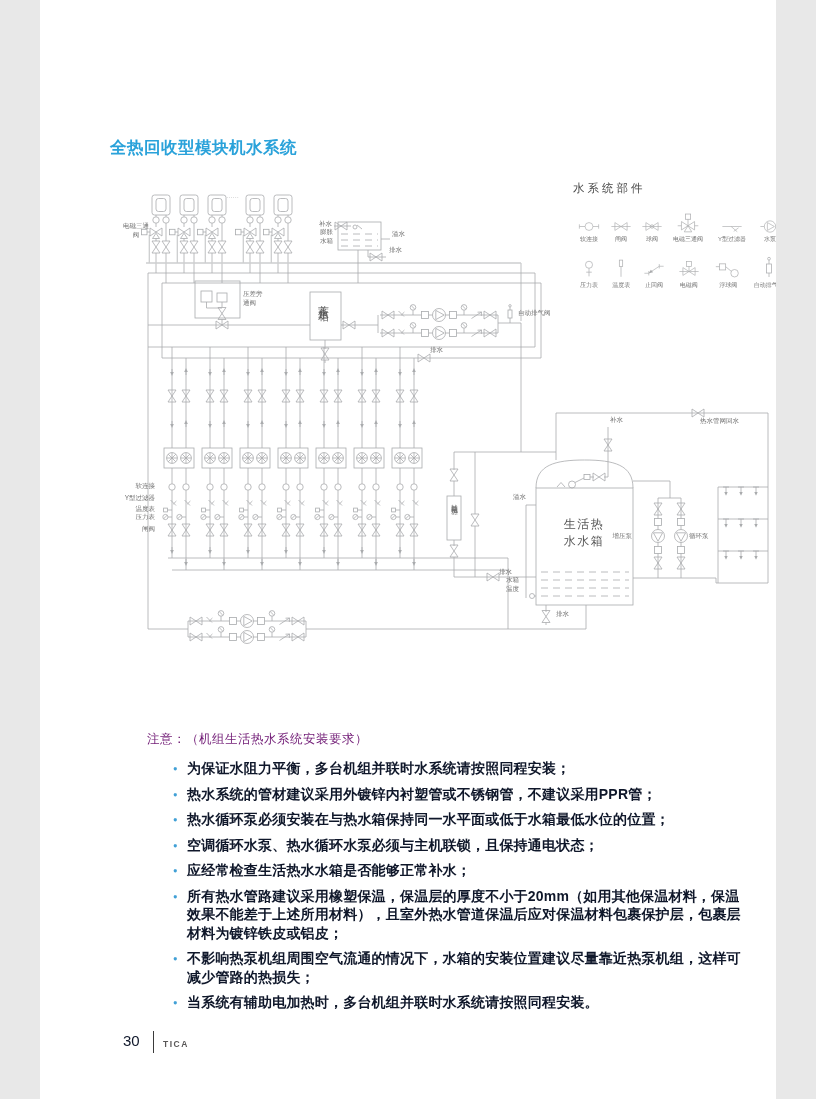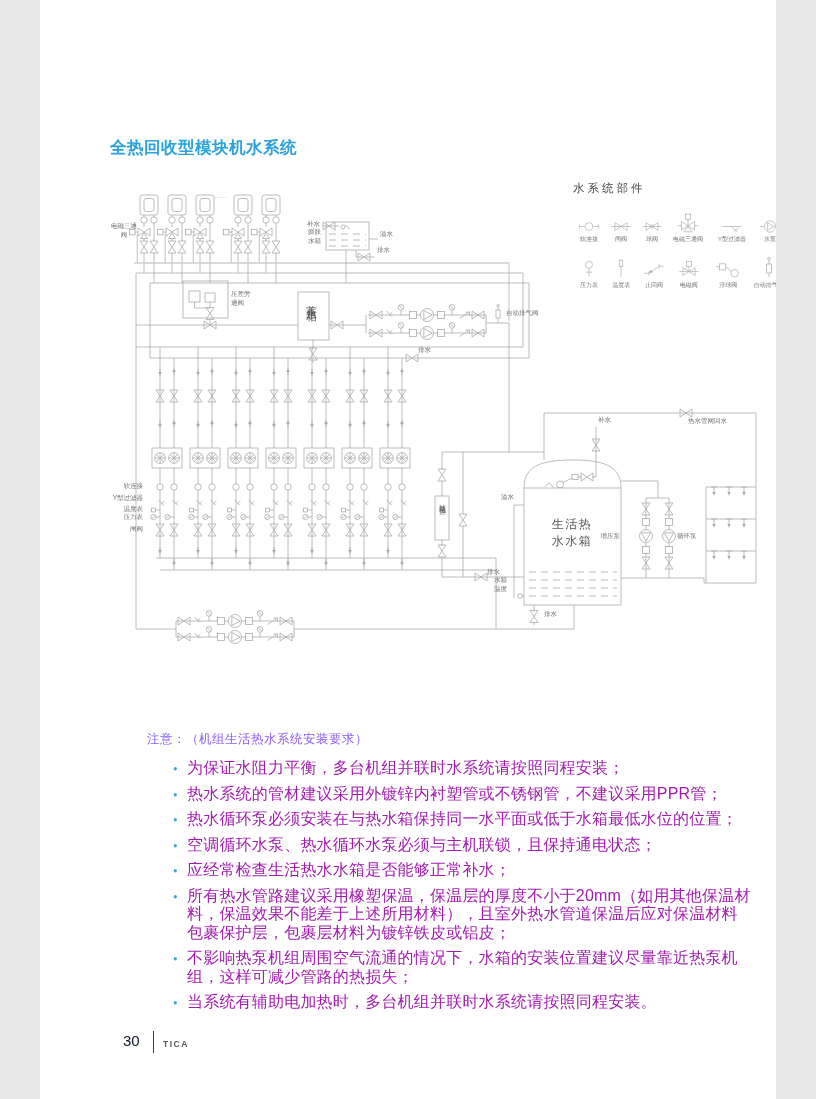--- a/index.html
+++ b/index.html
@@ -1,45 +1,45 @@
 <!DOCTYPE html>
 <html><head>
 <meta charset="utf-8">
 <style>
   html,body{margin:0;padding:0;background:#e8e8e8;}
   .page{position:relative;width:736px;height:1099px;background:#ffffff;margin:0 auto;
         font-family:"Liberation Sans",sans-serif;color:#595757;overflow:hidden;}
   .doc-title{position:absolute;left:70px;top:137px;font-size:16.5px;font-weight:600;
         color:#2aa2da;letter-spacing:0.5px;}
   
-  .diagram{position:absolute;left:71px;top:180px;width:660px;height:500px;}
+  .diagram{position:absolute;left:83px;top:180px;width:660px;height:500px;}
   .diagram svg{position:absolute;left:0;top:0;stroke:#a9abad;fill:none;stroke-width:.8;}
   .diagram svg .fillv{fill:#a9abad;stroke:none;}
   .diagram svg .wfill{fill:#ffffff;}
   .diagram svg .g2{stroke:#cdcecf;stroke-width:1.3;}
   .diagram svg .dash{stroke-dasharray:7 5;}
   .dlabel{position:absolute;font-size:6.5px;line-height:8.5px;color:#6f6f6f;white-space:normal;}
   .dlabel.c{text-align:center;}
   .dlabel.r{text-align:right;}
   .vert{writing-mode:vertical-rl;text-orientation:upright;}
   .bigtank{font-size:12px;line-height:17px;letter-spacing:1.5px;color:#555;}
   .storage{font-size:11px;letter-spacing:3px;color:#555;}
   
   .legend{position:absolute;left:533px;top:181px;width:215px;}
   .legend-title{font-size:11.5px;letter-spacing:3px;color:#4a4a4a;font-family:"Liberation Serif",serif;}
   .legend-row{display:flex;align-items:flex-end;margin-top:14px;}
   .legend-cell{text-align:center;}
   .legend-cell svg{display:block;margin:0 auto;stroke:#b0b1b3;fill:none;stroke-width:.8;}
   .legend-label{font-size:6px;color:#777;margin-top:1px;white-space:nowrap;transform-origin:center top;}
   
   .notes{position:absolute;left:107px;top:731px;width:600px;}
-  .notes-heading{font-size:12.5px;color:#8b5cf6;letter-spacing:.5px;}
+  .notes-heading{font-size:12.5px;color:#701a75;letter-spacing:.5px;}
   .notes ul{list-style:none;margin:11px 0 0 0;padding:0 0 0 26px;}
-  .notes li{position:relative;font-size:16px;line-height:18.5px;color:#a21caf;
-            margin-bottom:7px;width:566px;padding-left:14px;letter-spacing:.2px;}
+  .notes li{position:relative;font-size:14px;line-height:18.5px;color:#0f172a;
+            margin-bottom:7px;width:566px;padding-left:14px;letter-spacing:.2px;font-weight:bold;}
   .notes li::before{content:"●";position:absolute;left:0;top:1px;font-size:7.5px;color:#41a0d6;}
   
   .footer{position:absolute;left:83px;top:1031px;height:26px;}
   .page-num{position:absolute;left:0;top:1px;font-size:15px;color:#0f172a;}
   .footer-div{position:absolute;left:30px;top:0;width:1px;height:22px;background:#3a3a3a;}
   .brand{position:absolute;left:40px;top:8px;font-size:8.5px;font-weight:bold;
          letter-spacing:1.5px;color:#595757;}
 </style>
 </head>
 <body>

